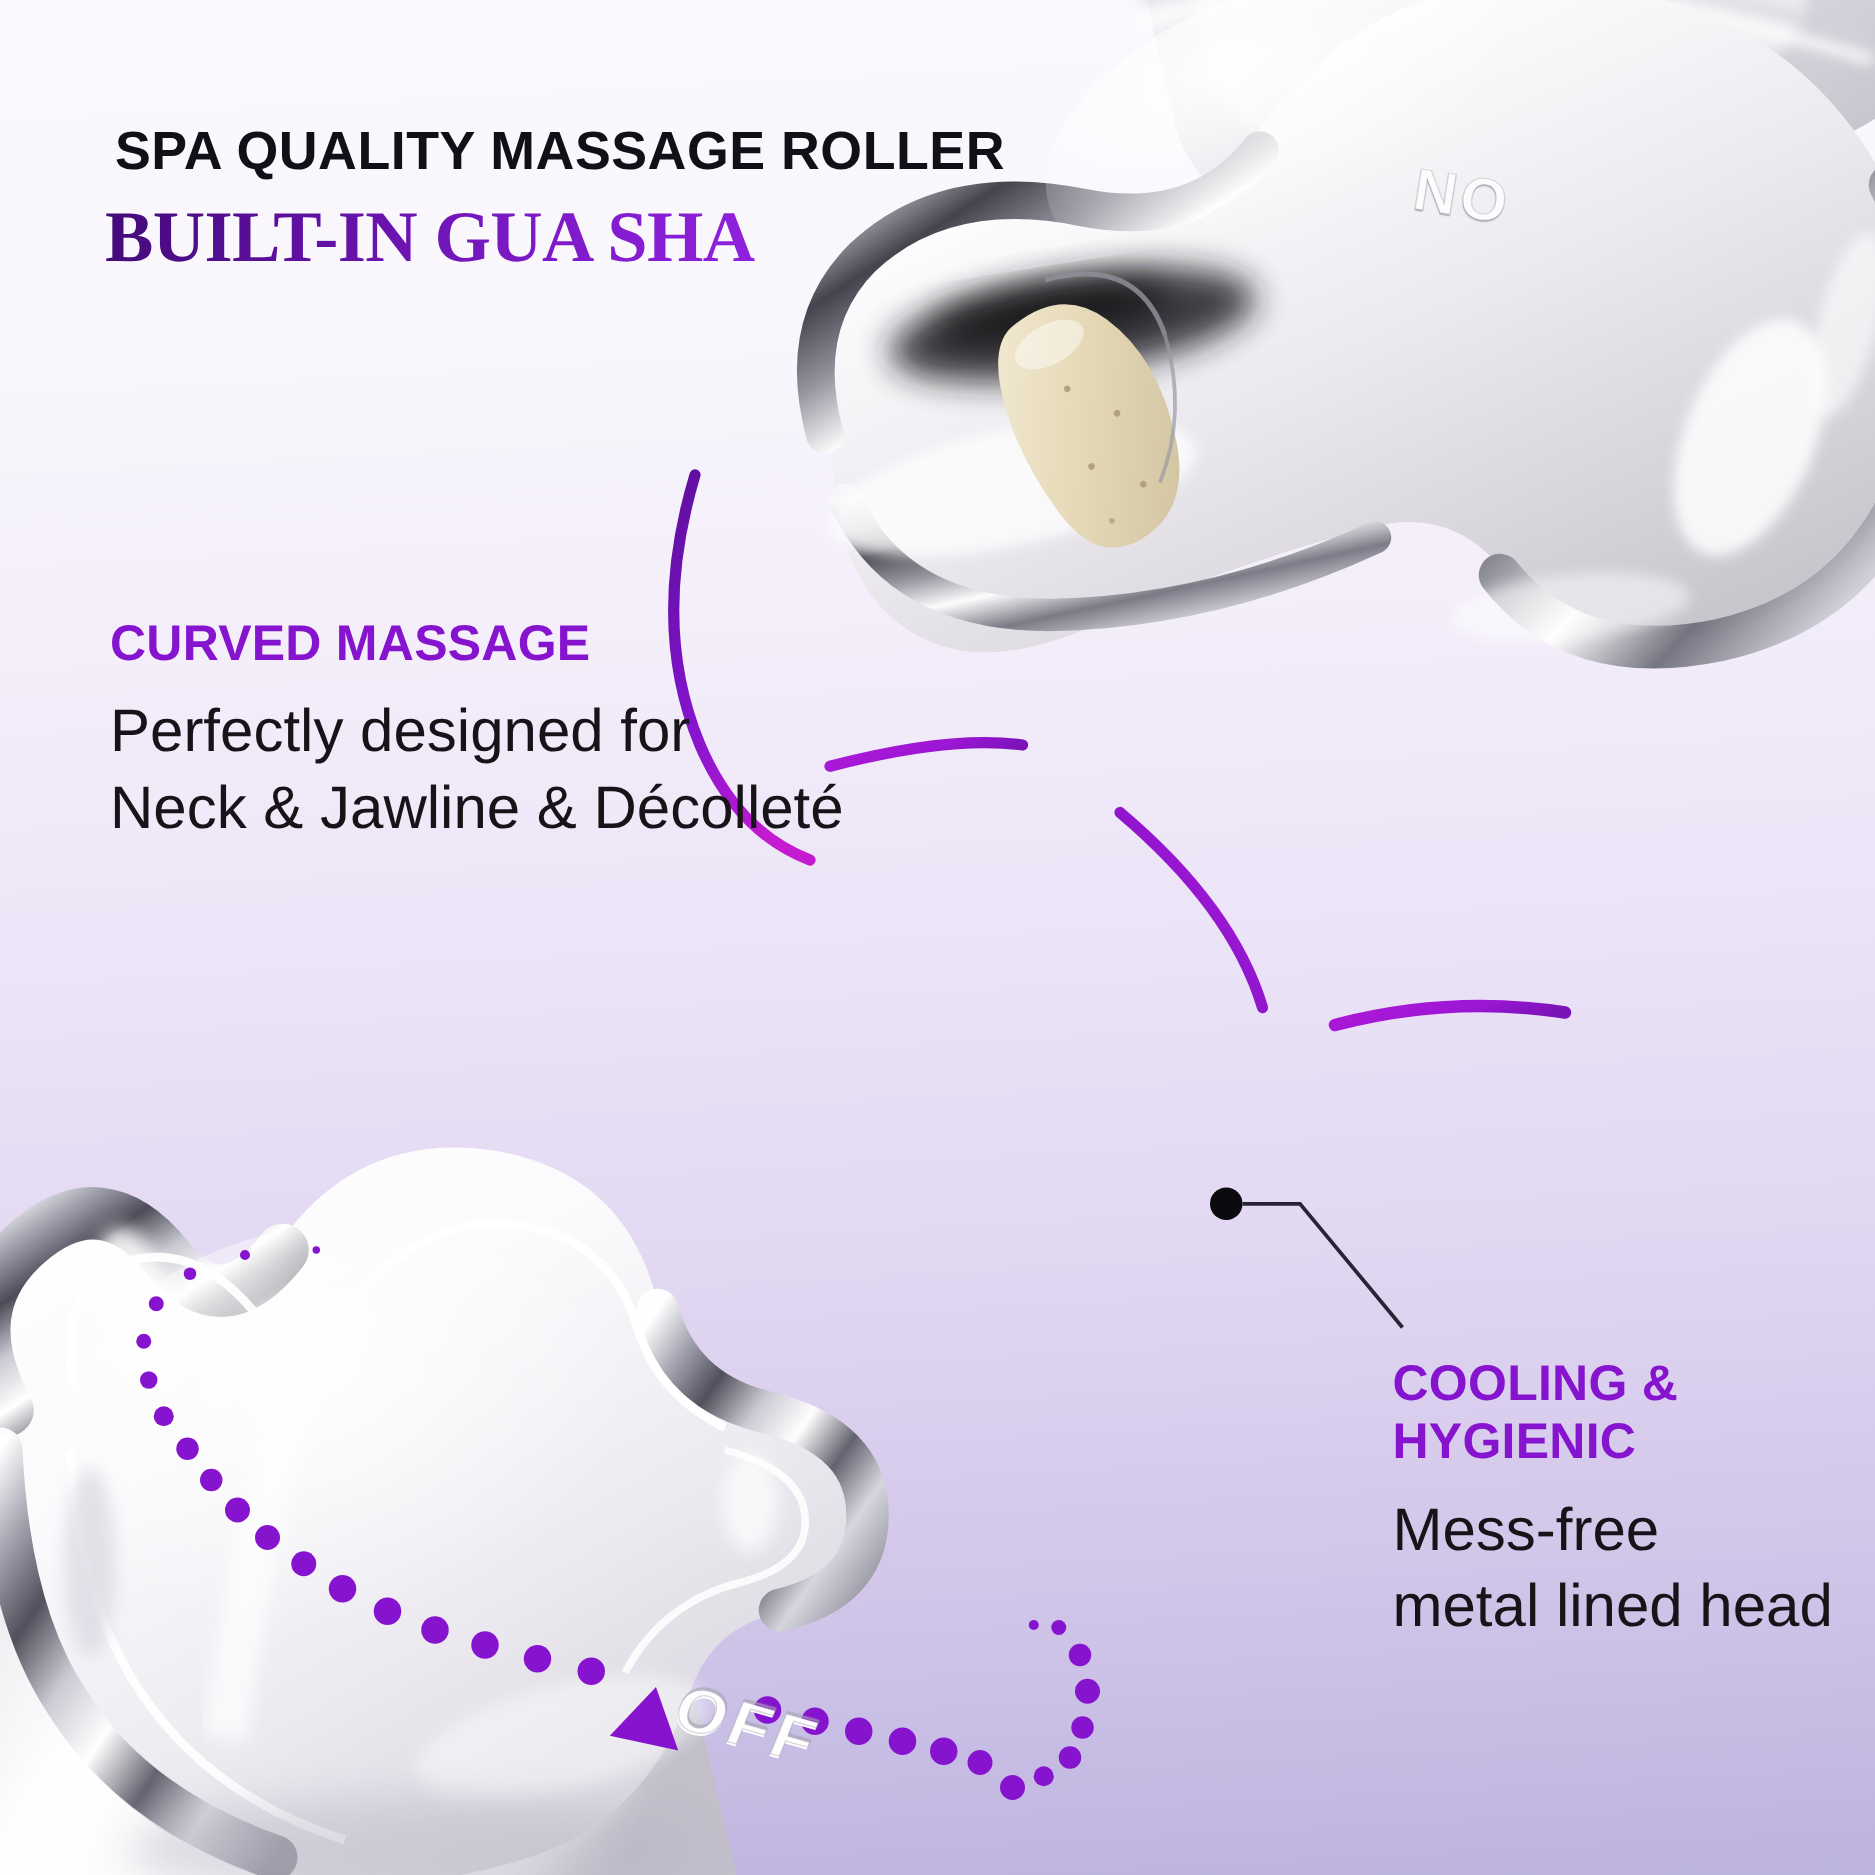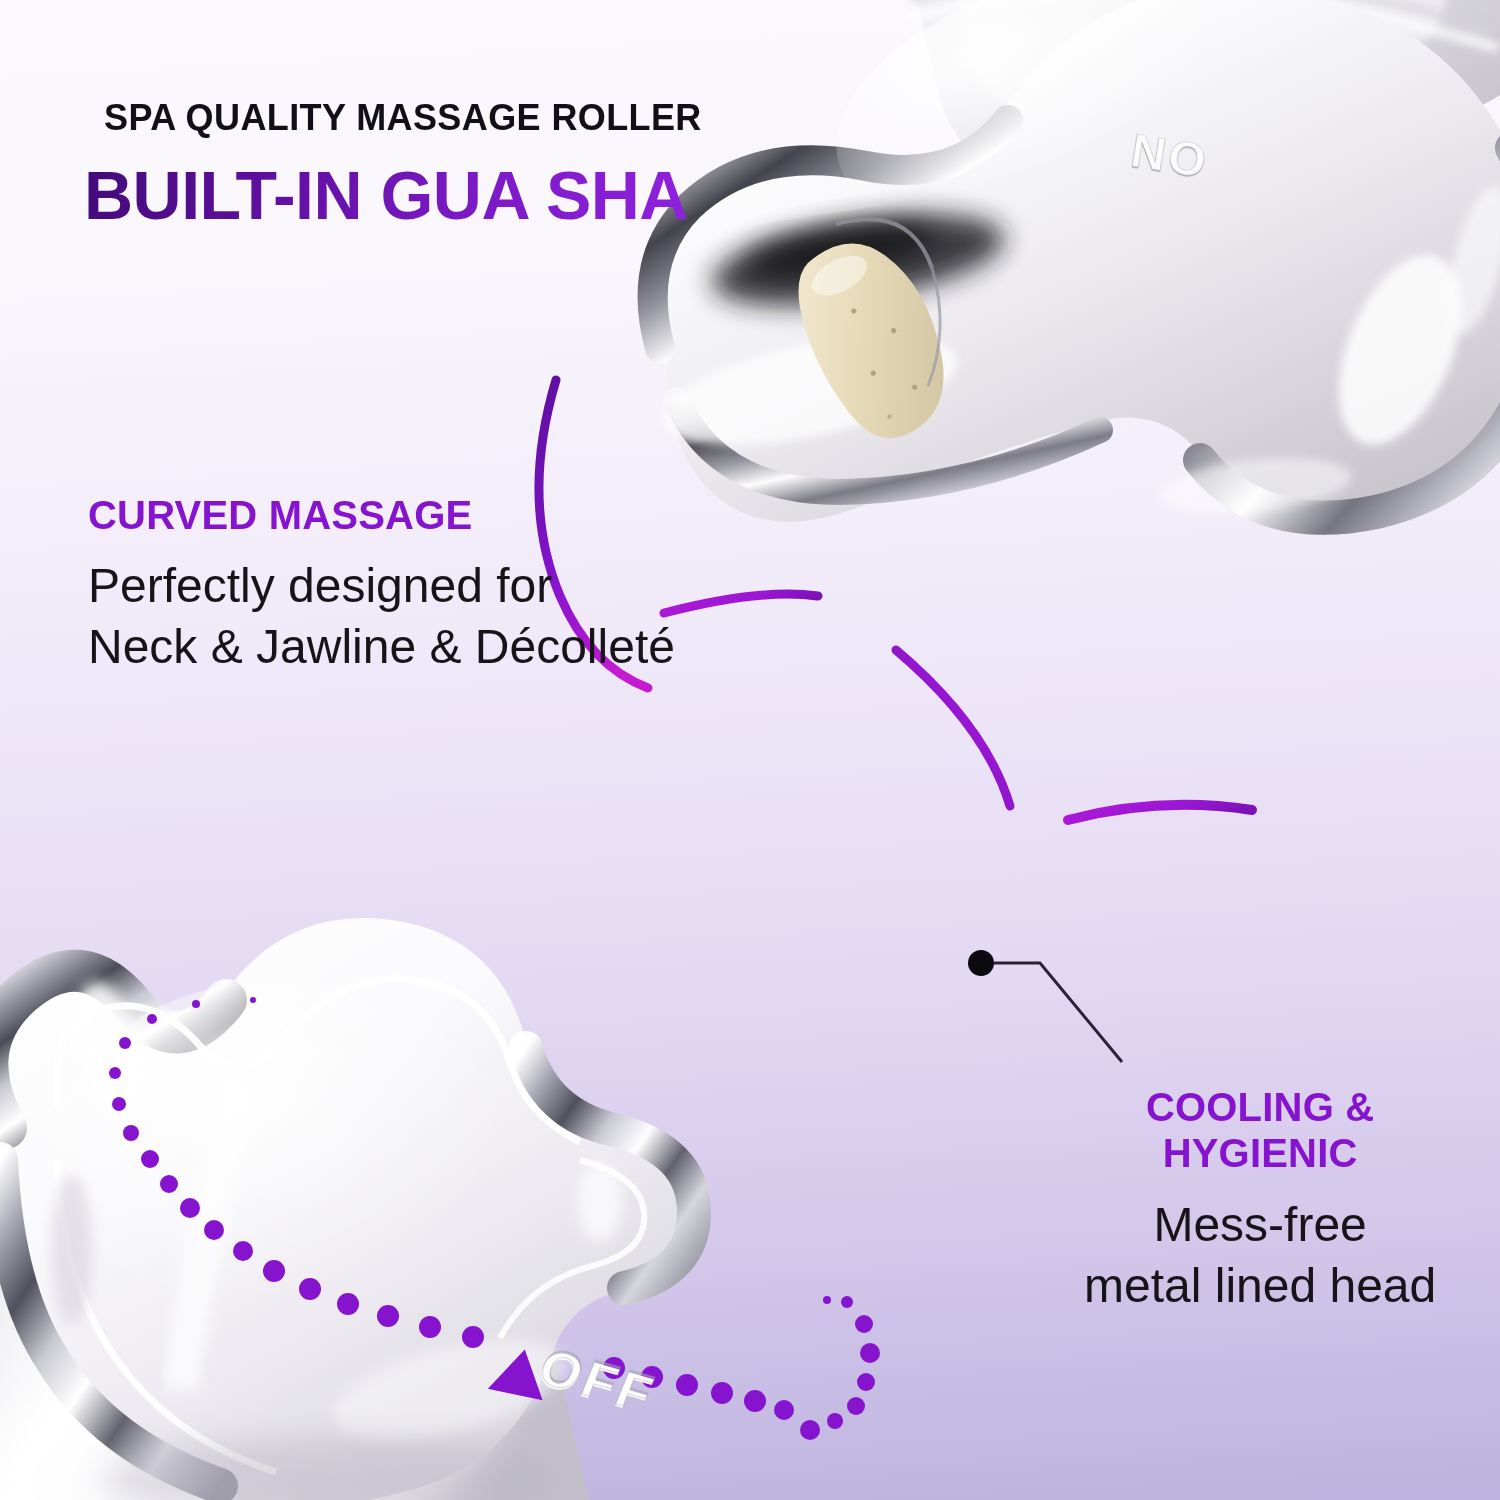--- a/index.html
+++ b/index.html
@@ -28,38 +28,39 @@
 
   
   .top-device { position:absolute; left:540px; top:-300px; width:1100px; height:1060px; }
 
   
   .bottom-device { position:absolute; left:-190px; top:690px; width:1270px; height:900px; }
 
   
   .kicker {
     position: absolute;
-    left: 104px; top: 97px;
-    font-size: 36px;
+    left: 92px; top: 97px;
+    font-size: 43px;
     font-weight: bold;
     letter-spacing: 0.4px;
     color: #111018;
     white-space: nowrap;
   }
   .headline {
     position: absolute;
     left: 84px; top: 156px;
-    font-size: 68px;
+    font-size: 58px;
     font-weight: bold;
     letter-spacing: -0.5px;
     white-space: nowrap;
     background: linear-gradient(100deg, #430a78 0%, #5c0f9c 28%, #7a19c4 62%, #9021dd 100%);
     -webkit-background-clip: text;
     background-clip: text;
     color: transparent;
+    font-family: Liberation Serif, serif;
   }
 
   .feature { position:absolute; }
   .feature .f-title {
     font-size: 40px;
     font-weight: bold;
     letter-spacing: 0.2px;
     line-height: 1.16;
     color: #8614cf;
     margin: 0 0 18px 0;
@@ -68,21 +69,21 @@
   .feature .f-body {
     font-size: 48px;
     font-weight: normal;
     line-height: 1.27;
     color: #171419;
     margin: 0;
     white-space: pre-line;
   }
 
   #feat-curved  { left: 88px;  top: 492px; }
-  #feat-cooling { left: 1084px; top: 1084px; text-align: center; }
+  #feat-cooling { left: 1114px; top: 1084px; }
 
   
   .callout-dot {
     position:absolute;
     width: 26px; height: 26px;
     border-radius: 50%;
     background: #0a0a0f;
     left: 968px; top: 950px;
   }
 

